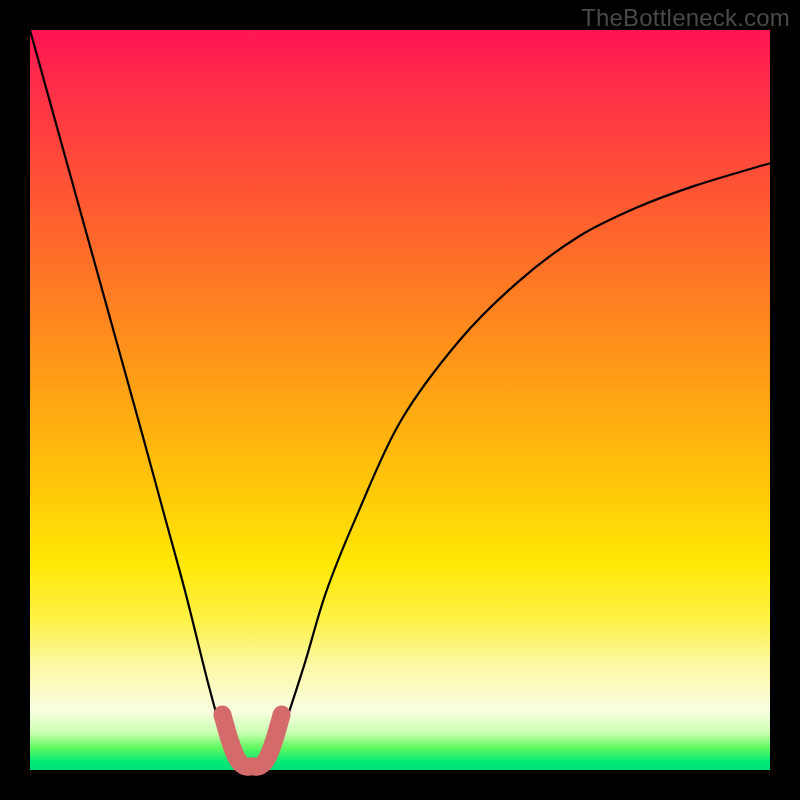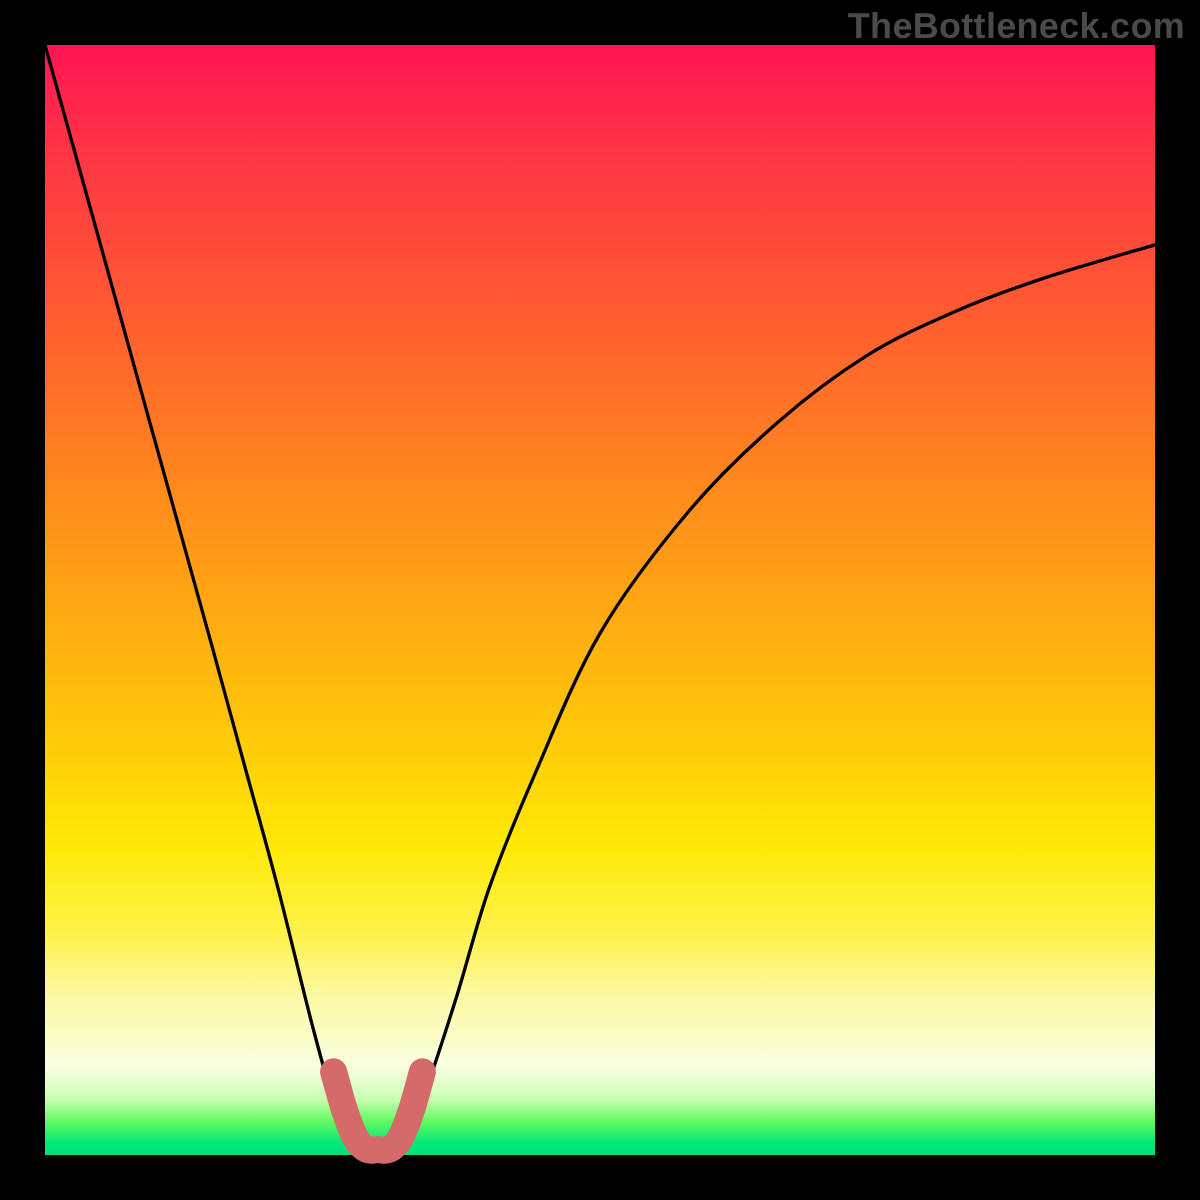--- a/index.html
+++ b/index.html
@@ -49,21 +49,21 @@
     width: 740px;
     height: 740px;
     overflow: visible;
   }
   .watermark {
     position: absolute;
     top: 4px;
     right: 10px;
     color: #4a4a4a;
     font-size: 24px;
-    font-weight: 700;
+    font-weight: 400;
     letter-spacing: 0.2px;
   }
 </style>
 </head>
 <body>
 
 <div class="frame">
 
   <div class="plot-area">
     <svg class="curves" viewBox="0 0 740 740" preserveAspectRatio="none">

